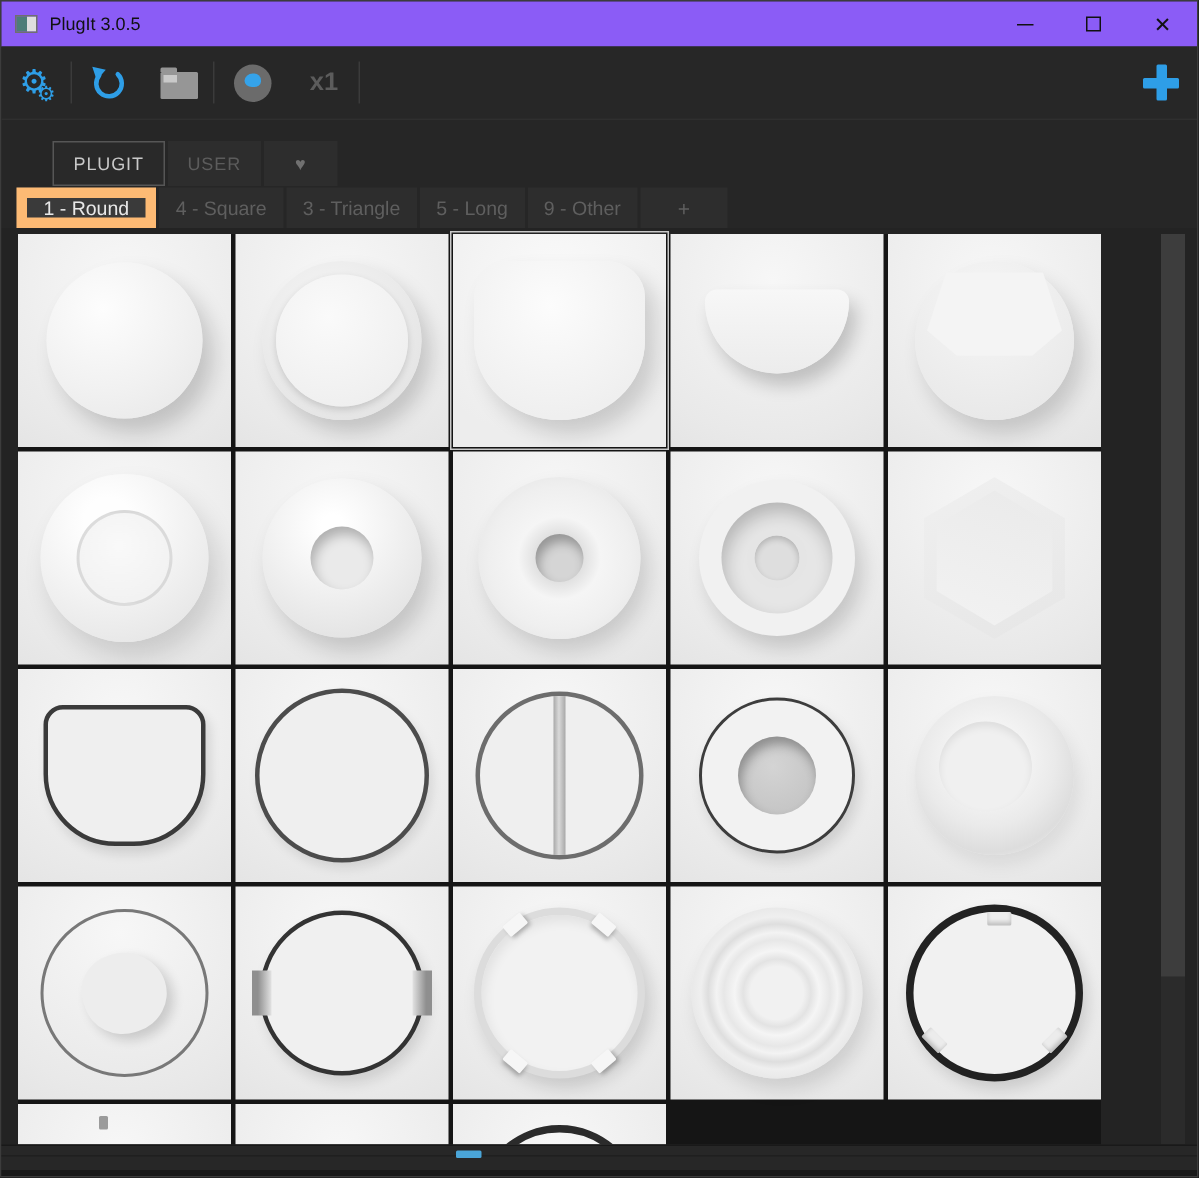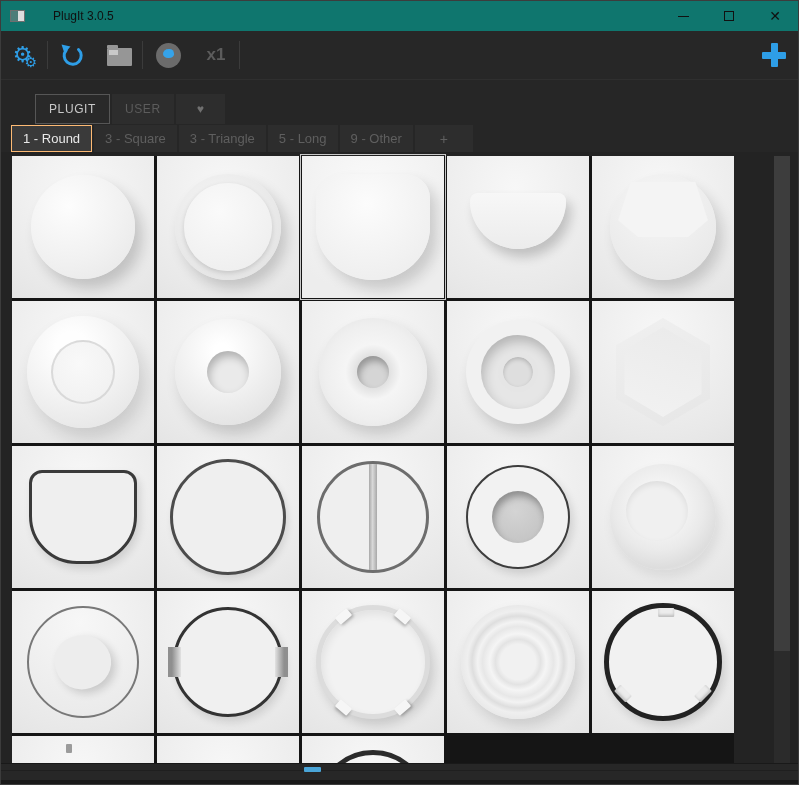--- a/index.html
+++ b/index.html
@@ -1,20 +1,20 @@
 <!DOCTYPE html>
 <html><head>
 <meta charset="utf-8">
 <style>
   html,body{margin:0;padding:0;overflow:hidden;background:#232323;}
   body{width:799px;height:785px;font-family:"Liberation Sans",sans-serif;-webkit-font-smoothing:antialiased;}
   .window{width:799px;height:785px;box-sizing:border-box;border:1px solid #3c3c3c;display:flex;flex-direction:column;position:relative;background:#232323;}
 
   
-  .titlebar{height:30px;flex:0 0 auto;background:#0f766e;display:flex;align-items:center;gap:20px;}
+  .titlebar{height:30px;flex:0 0 auto;background:#8b5cf6;display:flex;align-items:center;}
   .app-icon{width:15px;height:12px;margin-left:9px;box-sizing:border-box;border:1px solid #6f6f6f;background:linear-gradient(90deg,#4d7d78 0 52%,#dedede 52%);}
   .title-text{margin-left:8px;font-size:12px;color:#101010;}
   .win-controls{margin-left:auto;display:flex;height:100%;}
   .ctrl{width:46px;height:100%;display:flex;align-items:center;justify-content:center;color:#111;}
   .ctrl-min-glyph{width:11px;height:1px;background:#111;}
   .ctrl-max-glyph{width:10px;height:10px;box-sizing:border-box;border:1px solid #111;}
   .ctrl-close{font-size:14px;}
 
   
   .toolbar{height:48px;flex:0 0 auto;background:#272727;border-bottom:1px solid #2f2f2f;display:flex;align-items:center;position:relative;}
@@ -38,21 +38,21 @@
   .plus-glyph::after{content:"";position:absolute;left:8.5px;top:0;width:7px;height:24px;background:#2e9ee7;border-radius:1px;}
 
   
   .tabsarea{height:72px;flex:0 0 auto;background:#262626;}
   .tabs-row{margin:14px 0 0 10px;height:30px;display:flex;padding-left:24px;}
   .tab{display:flex;align-items:center;justify-content:center;padding:0 13px;background:#2d2d2d;margin-right:2px;font-size:12px;letter-spacing:.6px;color:#5c5c5c;box-sizing:border-box;}
   .tab.active{background:#292929;border:1px solid #565656;color:#c9c9c9;}
   .tab.heart{font-size:12px;padding:0 21px;color:#707070;}
   .cats-row{margin:1px 0 0 10px;height:27px;display:flex;}
   .cat{display:flex;align-items:center;padding:0 11px;background:#2d2d2d;margin-right:2px;font-size:13px;color:#5f5f5f;box-sizing:border-box;}
-  .cat.active{background:#3a3a3a;border:1px solid #fdba74;color:#e8e8e8;}
+  .cat.active{background:#3a3a3a;border:7px solid #fdba74;color:#e8e8e8;}
   .cat.add{padding:0 25px;font-size:14px;}
 
   
   .content{flex:1 1 auto;position:relative;background:#232323;overflow:hidden;}
   .grid{position:absolute;left:11px;top:4px;width:722px;display:flex;flex-wrap:wrap;gap:3px;background:#151515;}
   .cell{position:relative;width:142px;height:142px;background:radial-gradient(circle at 48% 22%,#f7f7f7,#e9e9e9 78%,#e4e4e4);}
   .cell.selected{outline:1px solid #c9c9c9;outline-offset:1px;background:radial-gradient(circle at 48% 22%,#fafafa,#ededed 80%);}
   .cell .s,.cell .s::before,.cell .s::after,.cell .t{position:absolute;}
   .cell .s{left:50%;top:50%;transform:translate(-50%,-50%);}
 
@@ -163,21 +163,21 @@
   <div class="tabsarea">
     <div class="tabs-row">
         <div class="tab active">PLUGIT</div>
         <div class="tab">USER</div>
         <div class="tab heart">
           <span>♥</span>
         </div>
       </div>
     <div class="cats-row">
         <div class="cat active">1 - Round</div>
-        <div class="cat">3 - Square</div>
+        <div class="cat">4 - Square</div>
         <div class="cat">3 - Triangle</div>
         <div class="cat">5 - Long</div>
         <div class="cat">9 - Other</div>
         <div class="cat add">+</div>
       </div>
   </div>
 
   <div class="content">
     <div class="grid">
         <div class="cell sh-1">

